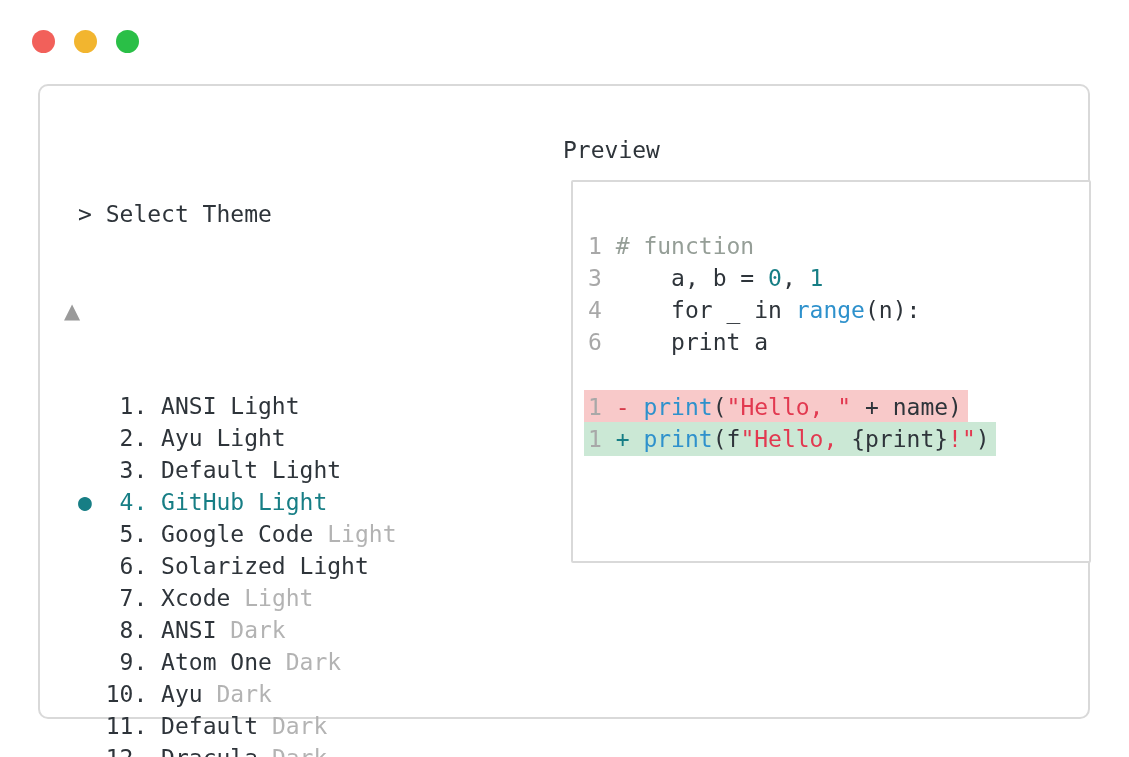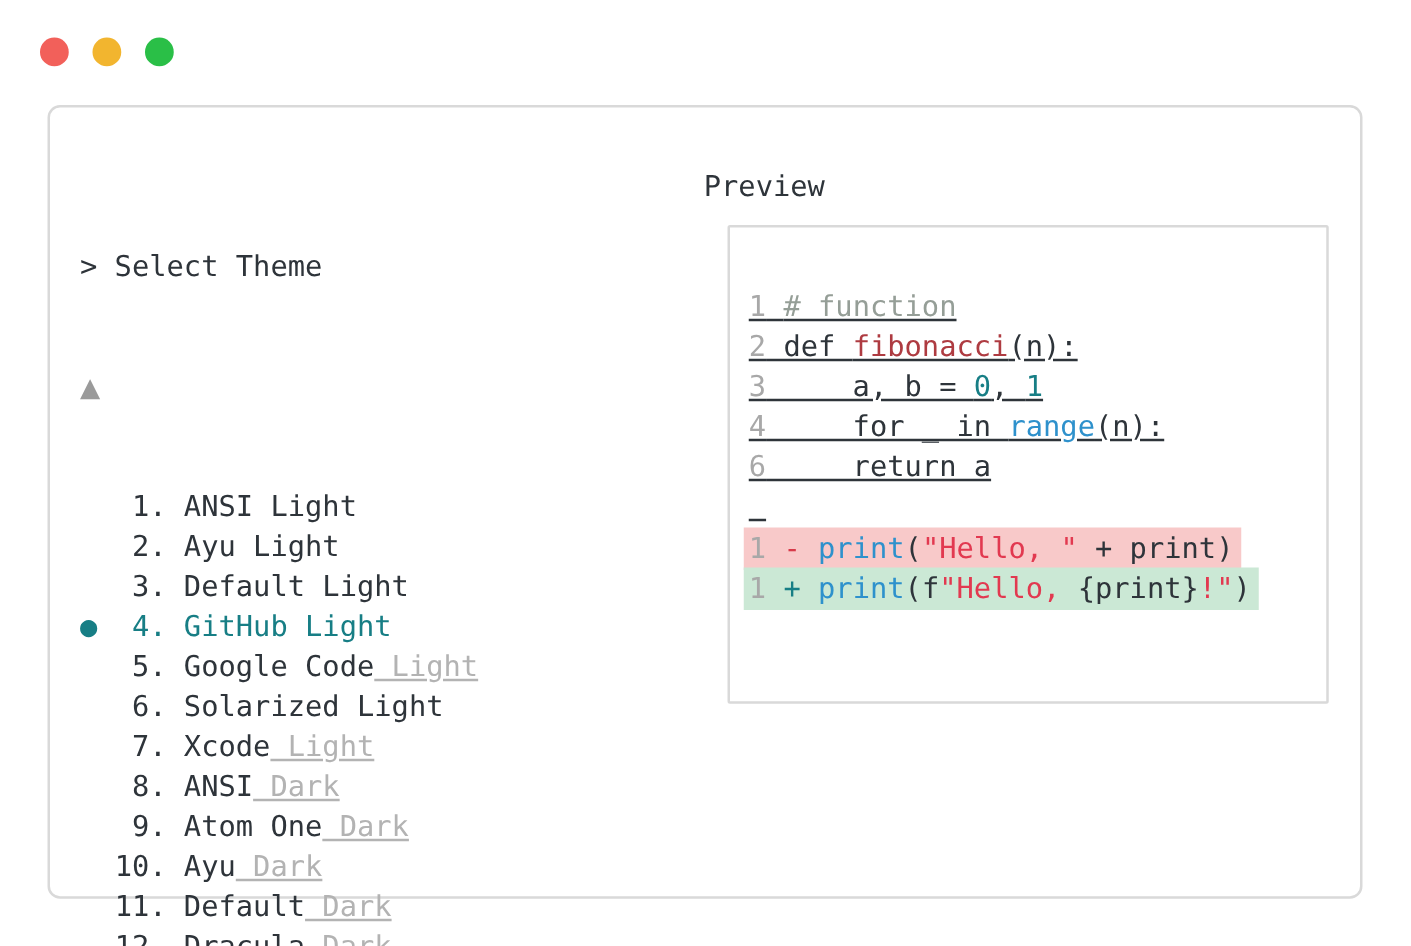--- a/index.html
+++ b/index.html
@@ -15,33 +15,33 @@
     font-family:"DejaVu Sans Mono","Liberation Mono",monospace;
     font-size:23px;line-height:32px;color:var(--text-dark);
   }
   .traffic{position:absolute;left:32px;top:30px;display:flex;gap:19px;}
   .light{width:23px;height:23px;border-radius:50%;}
   .panel{
     position:absolute;left:38px;top:84px;width:1052px;height:635px;
     border:2px solid var(--border-gray);border-radius:10px;background:#ffffff;
   }
   .left-col{position:absolute;left:24px;top:48px;white-space:pre;}
-  .row{height:32px;white-space:pre;}
+  .row{height:32px;white-space:pre;margin-left:14px;}
   .arrow-row{height:32px;}
   .arrow{font-family:"DejaVu Sans","Liberation Sans",sans-serif;font-size:21px;}
   .arrow.up{color:var(--arrow-up-gray);}
   .marker{color:var(--accent-teal);}
-  .suffix{color:var(--muted-gray);text-decoration:underline;}
+  .suffix{color:var(--muted-gray);}
   .row.selected .num,.row.selected .label-name{color:var(--accent-teal);}
   .right-col{position:absolute;left:523px;top:48px;}
   .preview-label{height:32px;}
   .preview-box{
-    margin-top:14px;margin-left:19px;width:481px;height:383px;background:#ffffff;
+    margin-top:14px;margin-left:8px;width:520px;height:383px;background:#ffffff;
     border:2px solid var(--border-gray);border-radius:2px;
-    padding:48px 0 0 15px;overflow:hidden;text-decoration:underline;
+    padding:48px 0 0 15px;overflow:hidden;
   }
   .cl{height:32px;white-space:pre;}
   .ln{color:var(--linenum-gray);}
   .pl{color:var(--text-dark);}
   .cm{color:var(--comment-gray);}
   .fn{color:var(--entity-red);}
   .nm{color:var(--accent-teal);}
   .bl{color:var(--blue);text-align:right;}
   .st{color:var(--string-red);}
   .dm{color:var(--del-sign);}
@@ -66,23 +66,22 @@
     <div><div class="row"><span class="marker">  </span><span class="num"> 1. </span><span class="label-name">ANSI Light</span></div><div class="row"><span class="marker">  </span><span class="num"> 2. </span><span class="label-name">Ayu Light</span></div><div class="row"><span class="marker">  </span><span class="num"> 3. </span><span class="label-name">Default Light</span></div><div class="row selected"><span class="marker">● </span><span class="num"> 4. </span><span class="label-name">GitHub Light</span></div><div class="row"><span class="marker">  </span><span class="num"> 5. </span><span class="label-name">Google Code</span><span class="suffix"> Light</span></div><div class="row"><span class="marker">  </span><span class="num"> 6. </span><span class="label-name">Solarized Light</span></div><div class="row"><span class="marker">  </span><span class="num"> 7. </span><span class="label-name">Xcode</span><span class="suffix"> Light</span></div><div class="row"><span class="marker">  </span><span class="num"> 8. </span><span class="label-name">ANSI</span><span class="suffix"> Dark</span></div><div class="row"><span class="marker">  </span><span class="num"> 9. </span><span class="label-name">Atom One</span><span class="suffix"> Dark</span></div><div class="row"><span class="marker">  </span><span class="num">10. </span><span class="label-name">Ayu</span><span class="suffix"> Dark</span></div><div class="row"><span class="marker">  </span><span class="num">11. </span><span class="label-name">Default</span><span class="suffix"> Dark</span></div><div class="row"><span class="marker">  </span><span class="num">12. </span><span class="label-name">Dracula</span><span class="suffix"> Dark</span></div></div>
     
     
   </div>
 
   <div class="right-col">
     <div class="preview-label">Preview</div>
     <div class="preview-box">
       <div>
           <div class="cl"><span class="ln">1</span><span class="pl"> </span><span class="cm"># function</span></div>
-          <div class="cl"><span class="ln">2</span><span class="pl"> def </span><span class="fn">fibonacci</span><span class="pl">(n):</span></div>
           <div class="cl"><span class="ln">3</span><span class="pl">     a, b = </span><span class="nm">0</span><span class="pl">, </span><span class="nm">1</span></div>
           <div class="cl"><span class="ln">4</span><span class="pl">     for _ in </span><span class="bl">range</span><span class="pl">(n):</span></div>
-          <div class="cl"><span class="ln">6</span><span class="pl">     return a</span></div>
+          <div class="cl"><span class="ln">6</span><span class="pl">     print a</span></div>
           <div class="cl">&nbsp;</div>
-          <div class="cl"><span class="hl del"><span class="ln">1</span><span class="pl"> </span><span class="dm">- </span><span class="bl">print</span><span class="pl">(</span><span class="st">"Hello, "</span><span class="pl"> + print)</span></span></div>
+          <div class="cl"><span class="hl del"><span class="ln">1</span><span class="pl"> </span><span class="dm">- </span><span class="bl">print</span><span class="pl">(</span><span class="st">"Hello, "</span><span class="pl"> + name)</span></span></div>
           <div class="cl"><span class="hl add"><span class="ln">1</span><span class="pl"> </span><span class="am">+ </span><span class="bl">print</span><span class="pl">(f</span><span class="st">"Hello, </span><span class="pl">{print}</span><span class="st">!"</span><span class="pl">)</span></span></div>
         </div>
     </div>
   </div>
 </div>
 
 </body></html>

